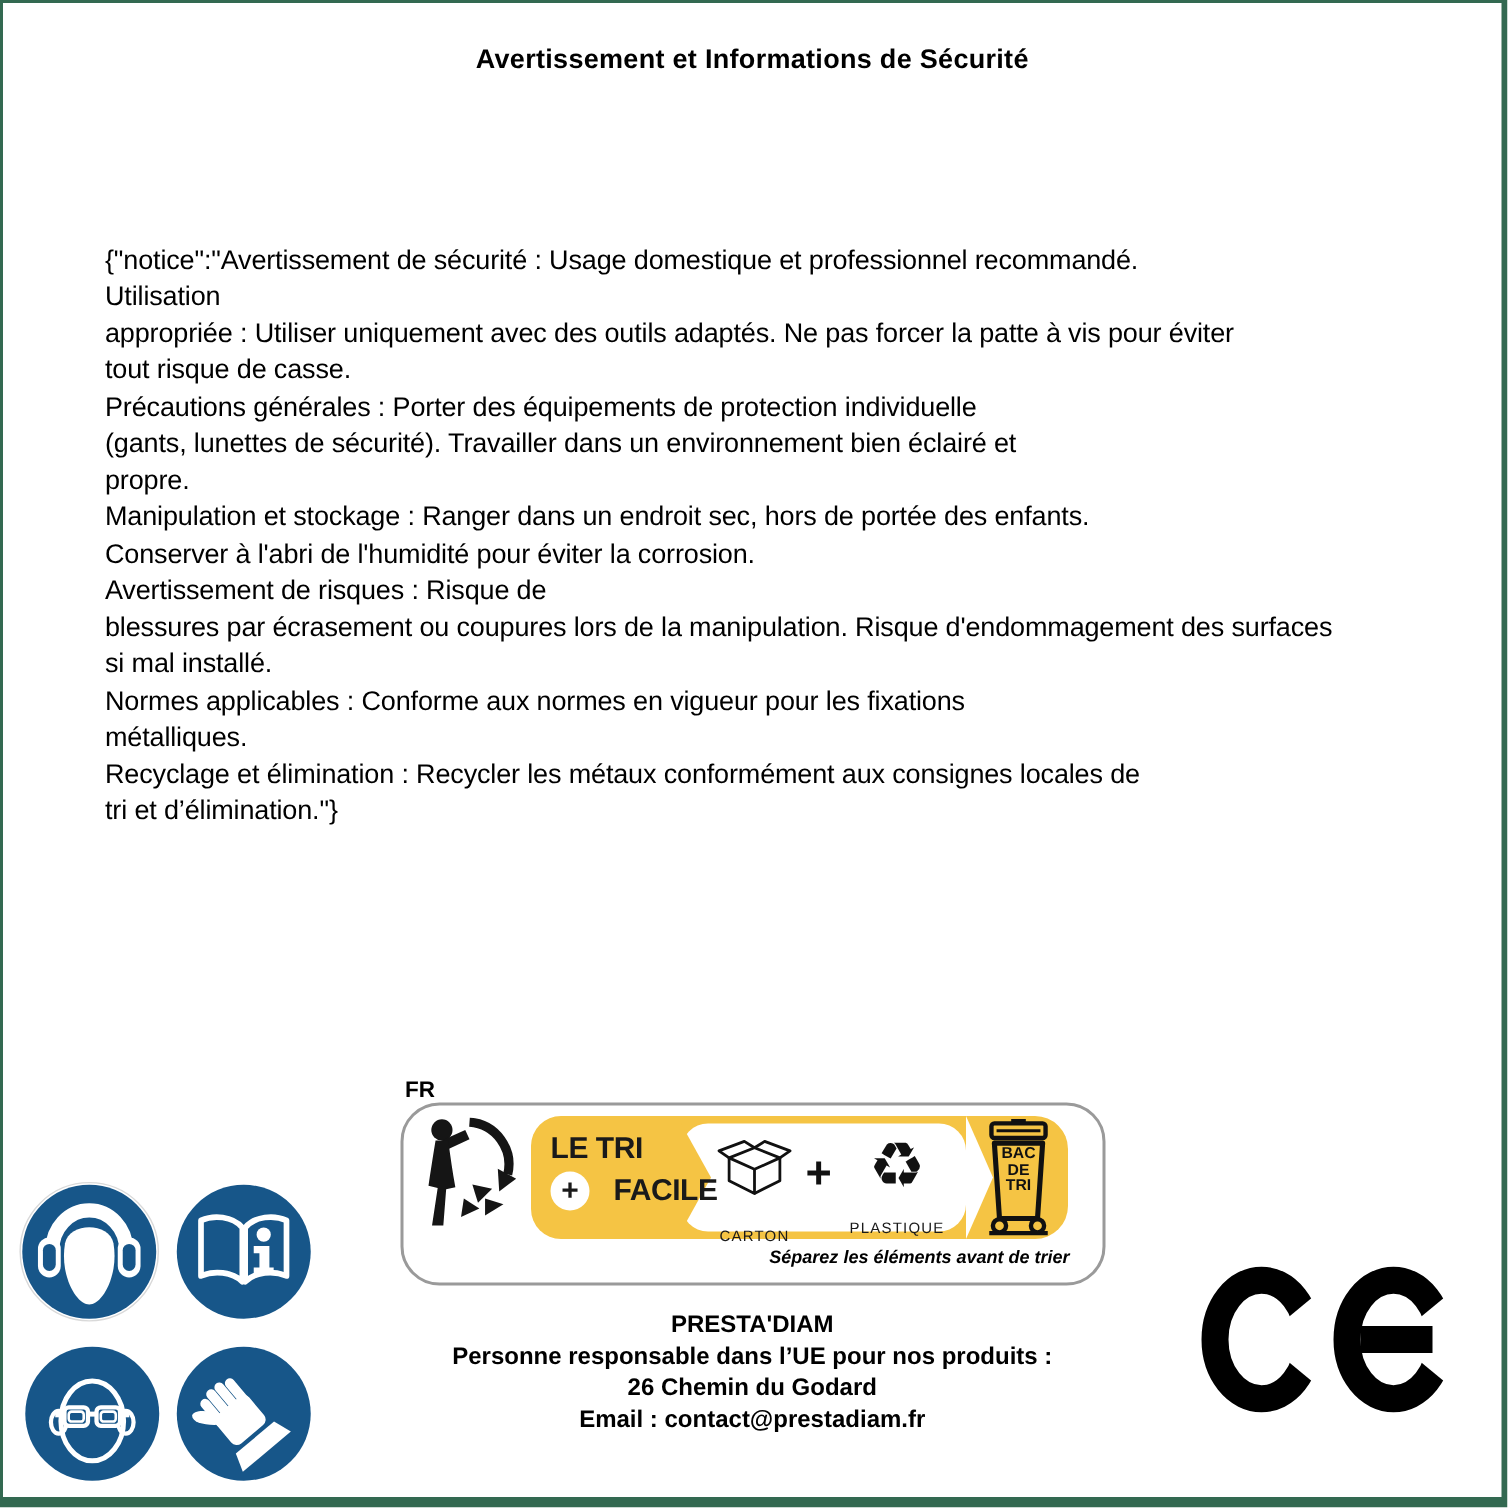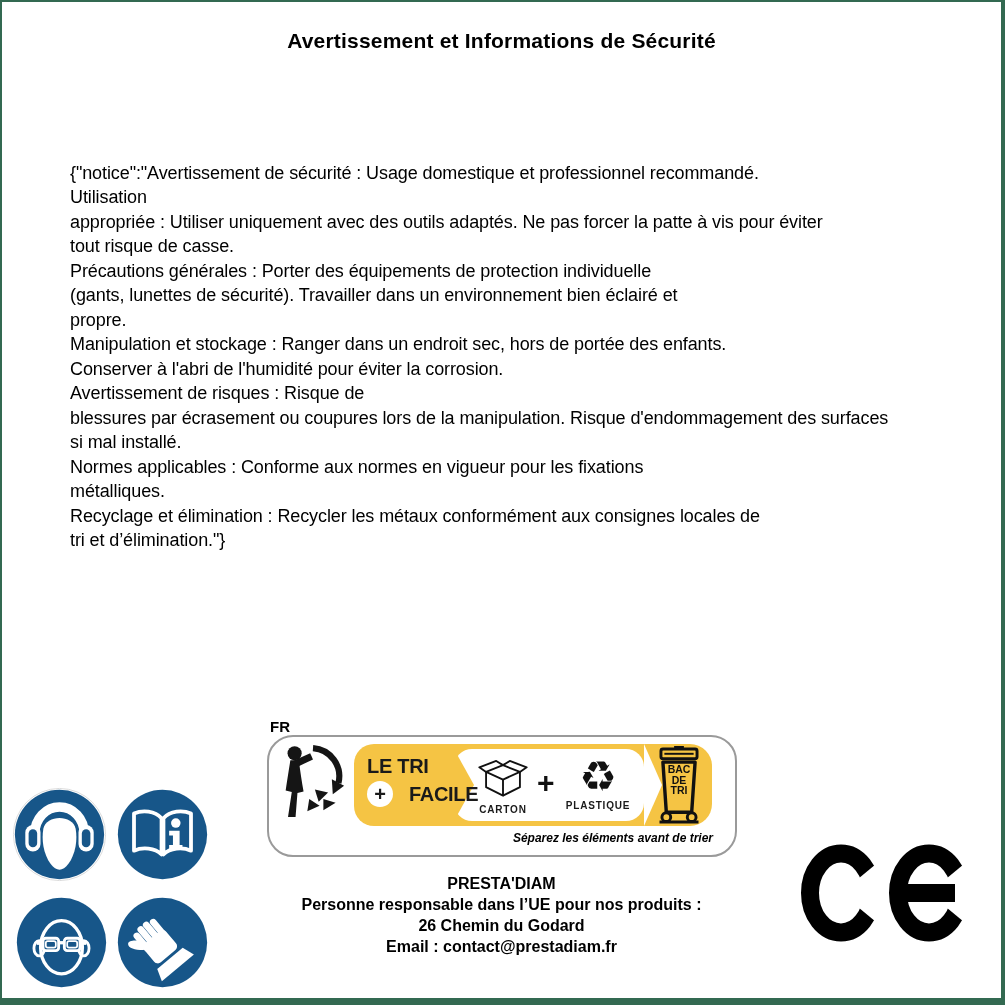--- a/index.html
+++ b/index.html
@@ -3,21 +3,21 @@
 <meta charset="utf-8">
 <style>
   html,body{margin:0;padding:0;background:#fff;}
   .page{
     position:relative;width:1005px;height:1005px;box-sizing:border-box;
     border-style:solid;border-color:#336951;border-width:2px 4px 7px 2px;
     background:#fff;font-family:"Liberation Sans",sans-serif;color:#000;overflow:hidden;
   }
   .title{
     position:absolute;left:0;right:0;top:27px;text-align:center;
-    font-size:21px;font-weight:bold;letter-spacing:.2px;
+    font-size:18px;font-weight:bold;letter-spacing:.2px;
   }
   .notice{
     position:absolute;left:68px;top:85px;font-size:18px;line-height:24.5px;
     white-space:pre;letter-spacing:-0.1px;
   }
   
   .pictos{position:absolute;left:8px;top:783px;width:212px;height:222px;}
   .picto{position:absolute;width:95px;height:95px;}
   .p1{left:2px;top:2px;} .p2{left:105px;top:2px;} .p3{left:4px;top:110px;} .p4{left:105px;top:110px;}
   
@@ -45,21 +45,21 @@
     position:absolute;left:100px;top:5px;width:0;height:0;
     border-left:20px solid #F5C444;border-top:36px solid transparent;border-bottom:36px solid transparent;
   }
   .white-notch{
     position:absolute;left:290px;top:0;width:0;height:0;
     border-left:18px solid #fff;border-top:41px solid transparent;border-bottom:41px solid transparent;
   }
   .material{position:absolute;top:11px;text-align:center;color:#1a1a1a;}
   .mat-carton{left:114px;width:70px;}
   .mat-plastique{left:202px;width:84px;}
-  .mat-label{font-size:10px;font-weight:bold;letter-spacing:.8px;margin-top:1px;}
+  .mat-label{font-size:10px;font-weight:normal;letter-spacing:.8px;margin-top:15px;}
   .recycle-glyph{font-size:42px;line-height:44px;color:#111;}
   .mid-plus{position:absolute;left:183px;top:22px;font-size:30px;font-weight:bold;color:#111;}
   .bin{position:absolute;left:302px;top:2px;width:46px;height:78px;}
   .bin-text{
     position:absolute;left:6px;top:18px;width:34px;text-align:center;
     font-size:10.5px;font-weight:bold;line-height:10.5px;color:#111;letter-spacing:0;
   }
   .caption{
     position:absolute;right:22px;top:94px;font-size:12px;font-weight:bold;font-style:italic;color:#000000;
   }

